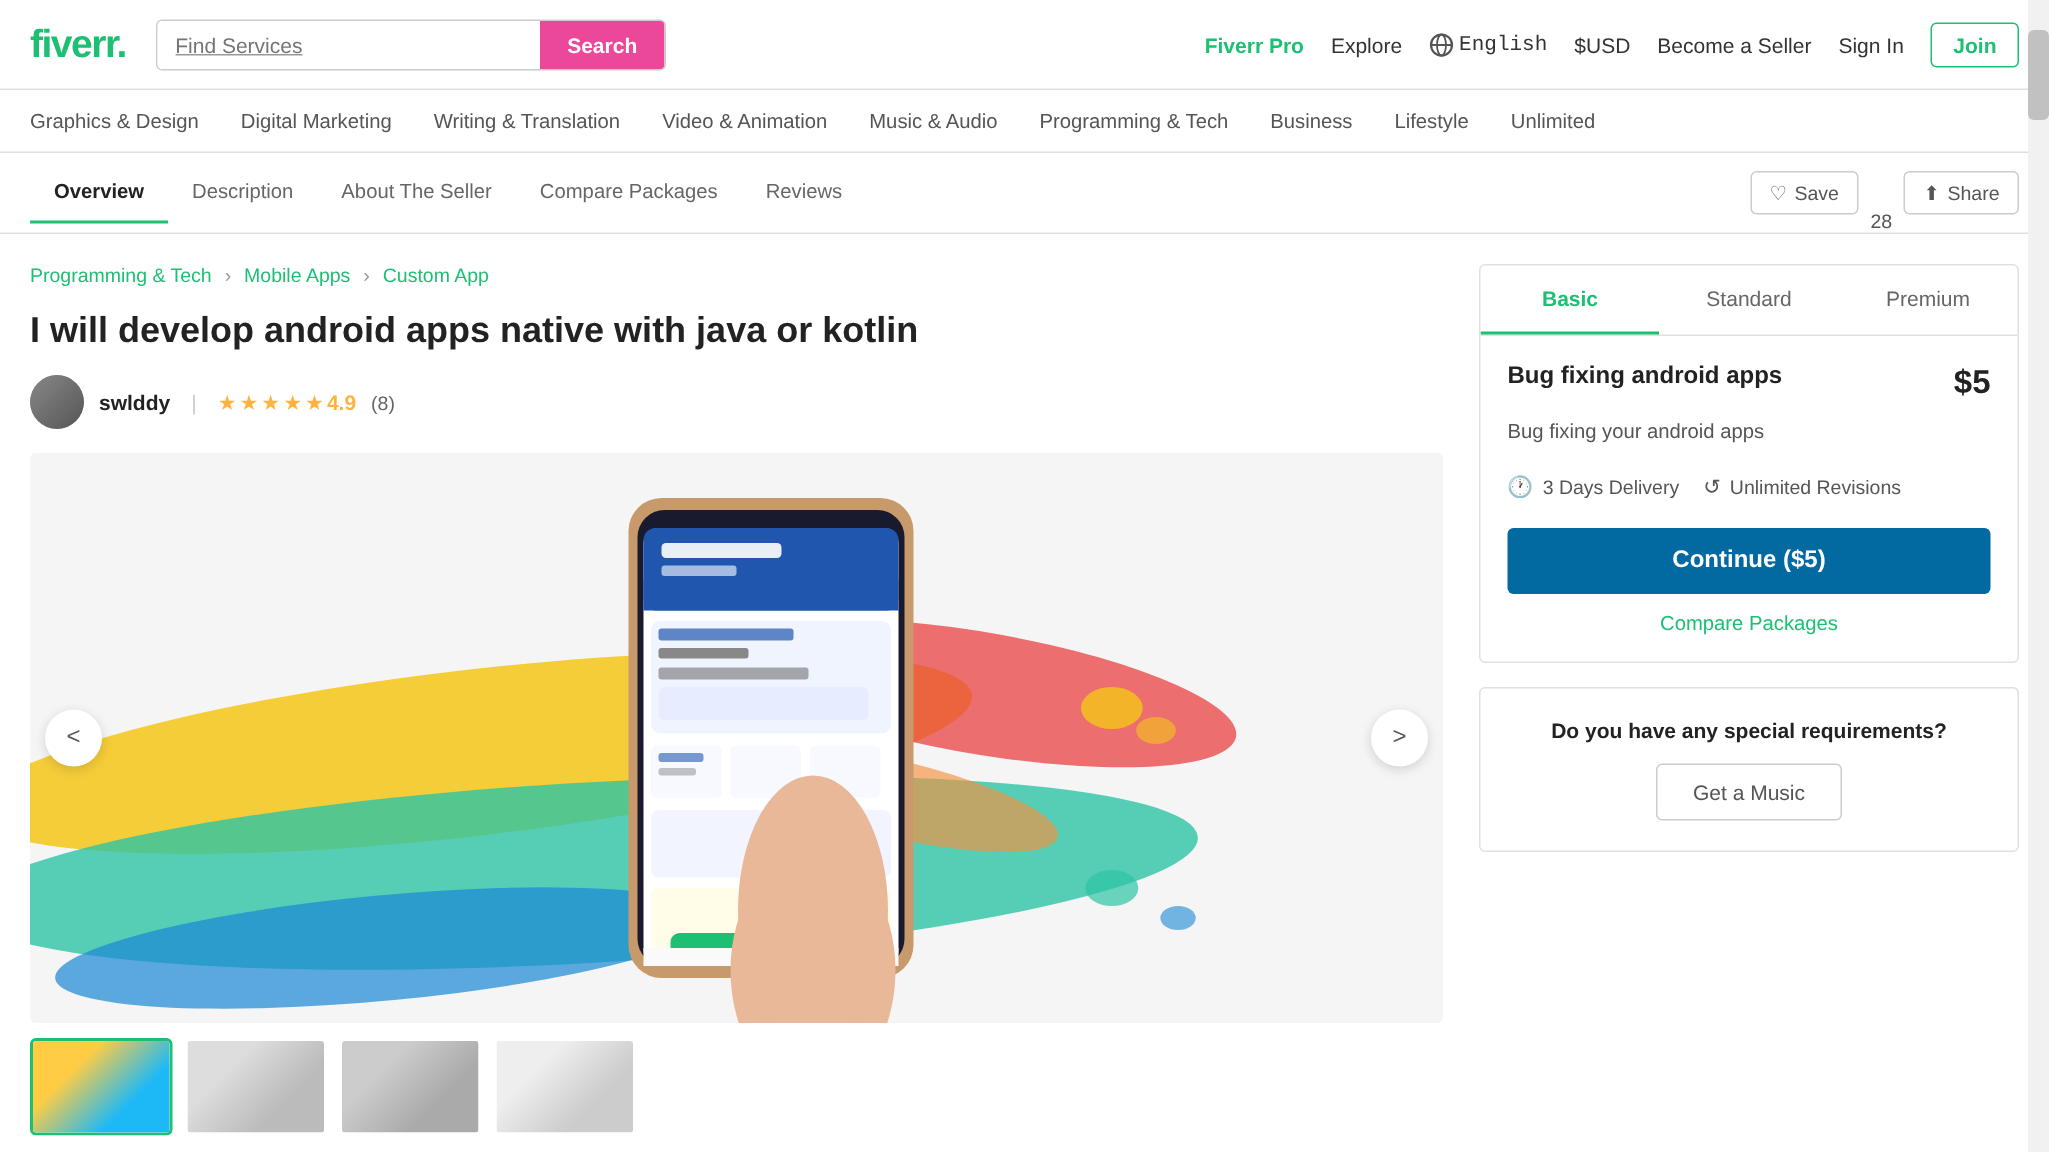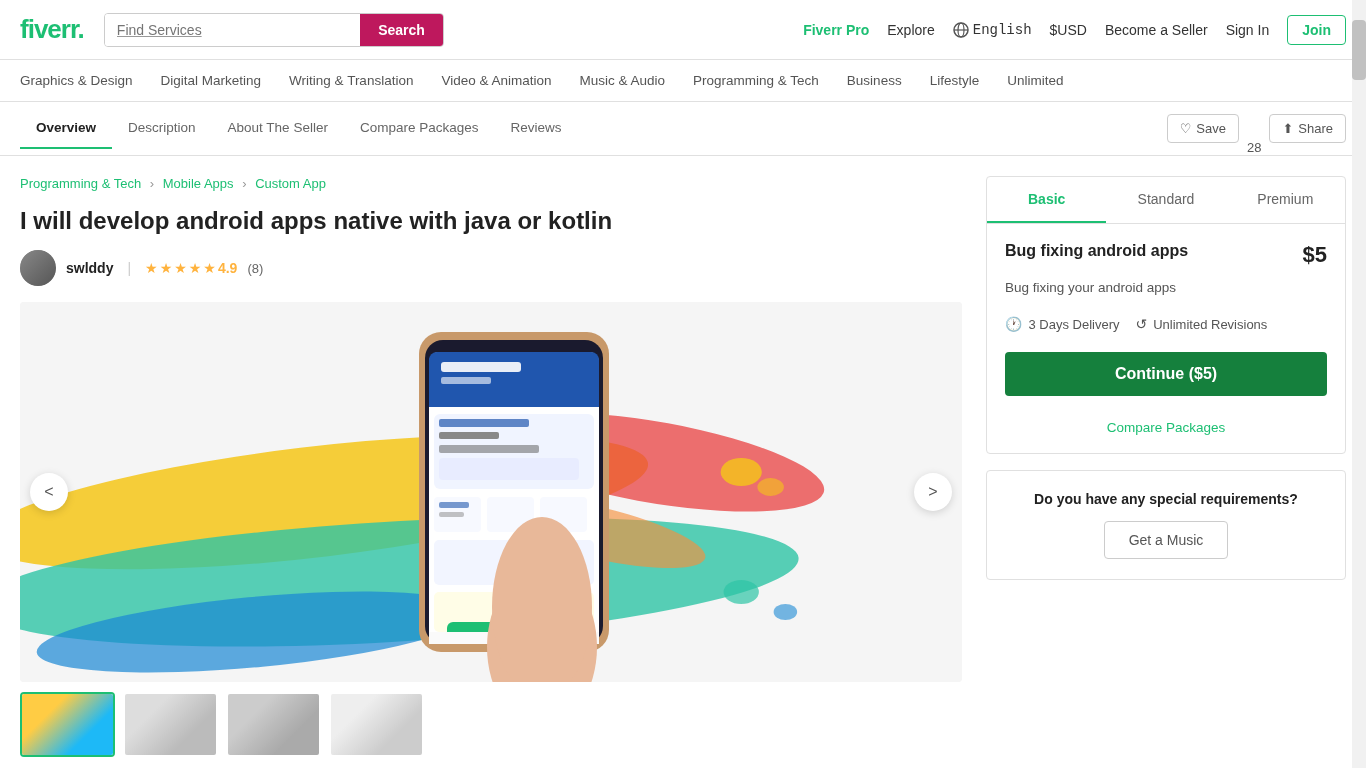--- a/index.html
+++ b/index.html
@@ -3,21 +3,21 @@
   <meta charset="utf-8">
   <style>
     * { box-sizing: border-box; margin: 0; padding: 0; }
     body { font-family: 'Segoe UI', Arial, sans-serif; font-size: 14px; color: #333; background: #fff; overflow-x: hidden; }
 
     
     .header { display: flex; align-items: center; padding: 0 20px; height: 60px; border-bottom: 1px solid #e0e0e0; }
     .logo { font-size: 26px; font-weight: 900; color: #1dbf73; margin-right: 20px; letter-spacing: -1px; }
     .search-bar { display: flex; flex: 0 0 340px; border: 1px solid #ccc; border-radius: 4px; overflow: hidden; margin-right: auto; }
     .search-bar input { flex: 1; padding: 8px 12px; border: none; outline: none; font-size: 14px; color: #999; text-decoration: underline; }
-    .search-bar button { background: #be185d; color: #fff; border: none; padding: 8px 18px; cursor: pointer; font-size: 14px; font-weight: 600; }
+    .search-bar button { background: #ec4899; color: #fff; border: none; padding: 8px 18px; cursor: pointer; font-size: 14px; font-weight: 600; }
     .header-nav { display: flex; align-items: center; gap: 18px; }
     .header-nav a { text-decoration: none; font-size: 14px; color: #333; }
     .header-nav .fiverr-pro { color: #1dbf73; font-weight: 700; }
     .header-nav .join-btn { border: 1.5px solid #1dbf73; color: #1dbf73; padding: 6px 14px; border-radius: 4px; font-weight: 600; }
     .lang-item { display: flex; align-items: center; gap: 4px; font-family: Liberation Mono, monospace; }
 
     
     .cat-nav { display: flex; align-items: center; padding: 0 20px; height: 42px; border-bottom: 1px solid #e0e0e0; gap: 28px; }
     .cat-nav a { text-decoration: none; color: #555; font-size: 13.5px; white-space: nowrap; }
 
@@ -75,21 +75,21 @@
     .pkg-tab { flex: 1; text-align: center; padding: 14px 8px; font-size: 14px; color: #666; cursor: pointer; border-bottom: 2px solid transparent; }
     .pkg-tab.active { color: #1dbf73; border-bottom: 2px solid #1dbf73; font-weight: 600; }
     .pkg-body { padding: 18px; }
     .pkg-header-row { display: flex; justify-content: space-between; align-items: flex-start; margin-bottom: 10px; }
     .pkg-name { font-size: 16px; font-weight: 700; color: #222; }
     .pkg-price { font-size: 22px; font-weight: 700; color: #222; }
     .pkg-desc { font-size: 13.5px; color: #555; margin-bottom: 18px; line-height: 1.5; }
     .pkg-features { display: flex; gap: 16px; margin-bottom: 20px; }
     .pkg-feature { display: flex; align-items: center; gap: 6px; font-size: 13px; color: #555; }
     .feature-icon { font-size: 14px; color: #555; }
-    .continue-btn { display: block; width: 100%; padding: 13px; background: #15803d; color: #fff; border: none; border-radius: 4px; font-size: 16px; font-weight: 700; cursor: pointer; text-align: center; margin-bottom: 24px; }
+    .continue-btn { display: block; width: 100%; padding: 13px; background: #0369a1; color: #fff; border: none; border-radius: 4px; font-size: 16px; font-weight: 700; cursor: pointer; text-align: center; margin-bottom: 12px; }
     .compare-link { display: block; text-align: center; color: #1dbf73; font-size: 13.5px; cursor: pointer; text-decoration: none; }
 
     
     .quote-card { border: 1px solid #e0e0e0; border-radius: 4px; padding: 20px; text-align: center; margin-top: 16px; }
     .quote-card p { font-size: 14px; font-weight: 600; color: #222; margin-bottom: 14px; }
     .quote-btn { border: 1px solid #ccc; background: #fff; color: #555; padding: 10px 24px; border-radius: 4px; font-size: 14px; cursor: pointer; }
 
     
     .scrollbar { position: fixed; right: 0; top: 0; width: 14px; height: 100%; background: #f1f1f1; }
     .scrollbar-thumb { width: 100%; height: 60px; background: #c1c1c1; border-radius: 4px; margin-top: 20px; }

